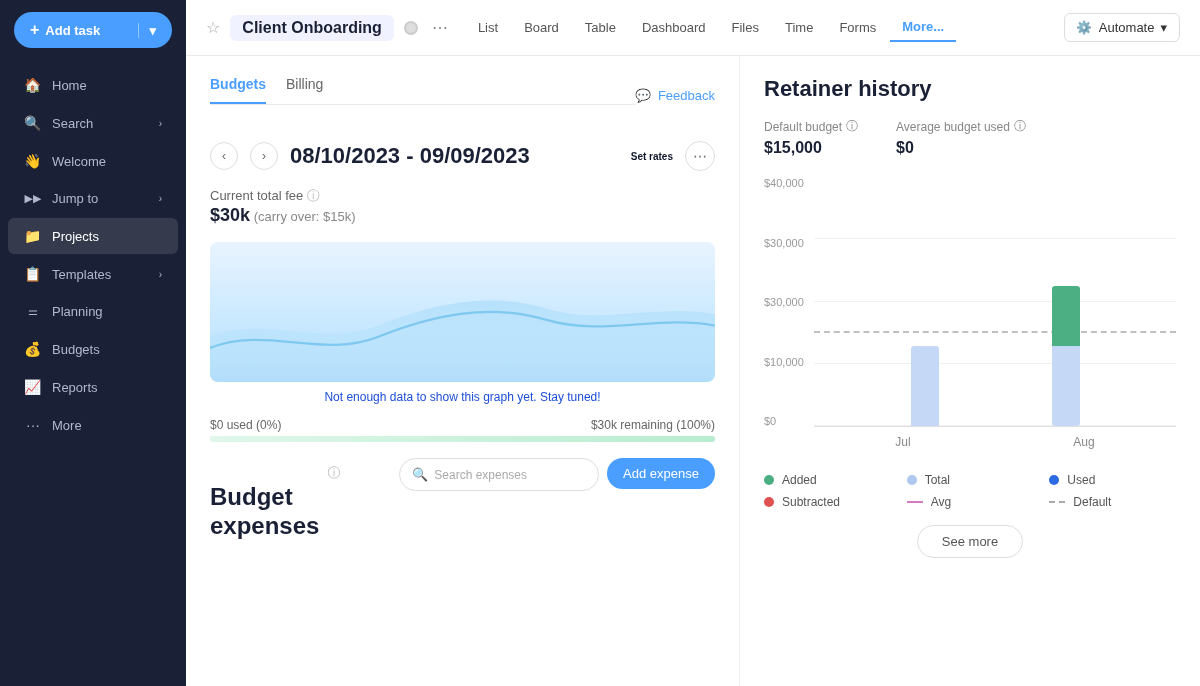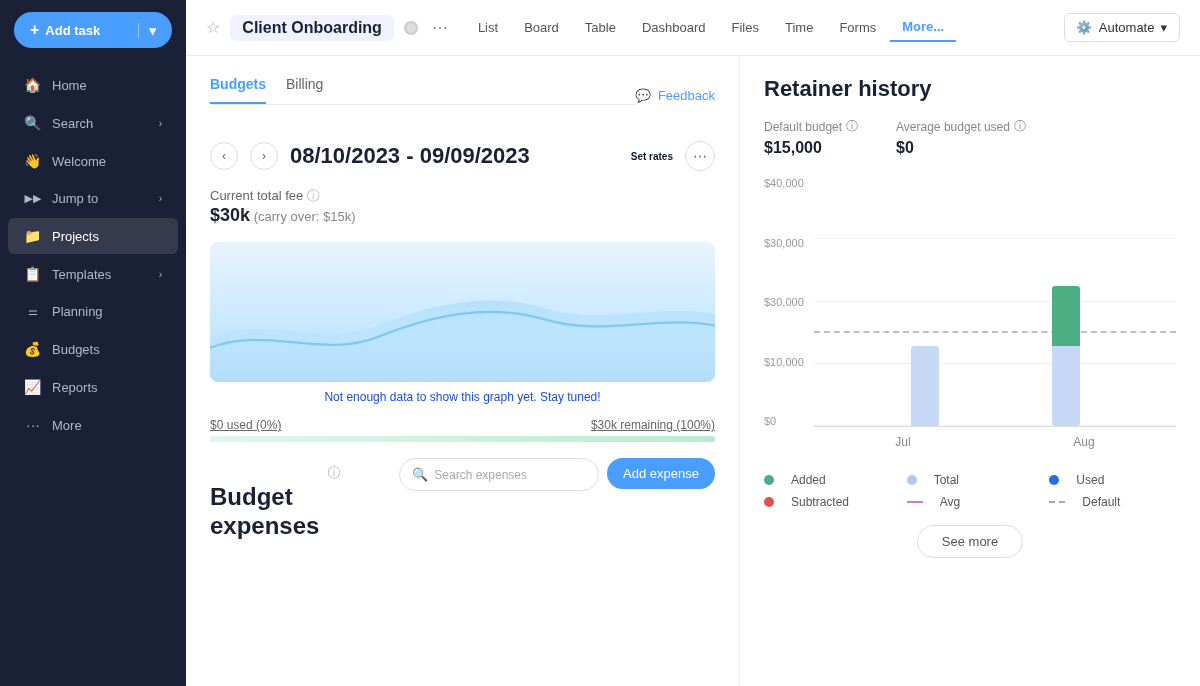--- a/index.html
+++ b/index.html
@@ -239,21 +239,20 @@
     .chart-placeholder svg { position: absolute; bottom: 0; width: 100%; }
     .chart-msg { font-size: 12px; color: #1d4ed8; text-align: center; margin-bottom: 14px; }
 
     
     .budget-bar-row {
       display: flex;
       justify-content: space-between;
       font-size: 12px;
       color: #666;
       margin-bottom: 4px;
-      text-decoration: underline;
     }
     .budget-bar-track {
       height: 6px;
       background: #e8eaed;
       border-radius: 3px;
       margin-bottom: 16px;
       position: relative;
     }
     .budget-bar-fill {
       height: 100%;
@@ -412,21 +411,21 @@
     .legend {
       display: grid;
       grid-template-columns: repeat(3, 1fr);
       gap: 8px 16px;
       font-size: 12px;
       color: #555;
     }
     .legend-item {
       display: flex;
       align-items: center;
-      gap: 17px;
+      gap: 8px;
     }
     .legend-dot {
       width: 10px; height: 10px;
       border-radius: 50%;
       flex-shrink: 0;
     }
     .legend-dash {
       width: 16px; height: 2px;
       flex-shrink: 0;
       border-top: 2px dashed;

